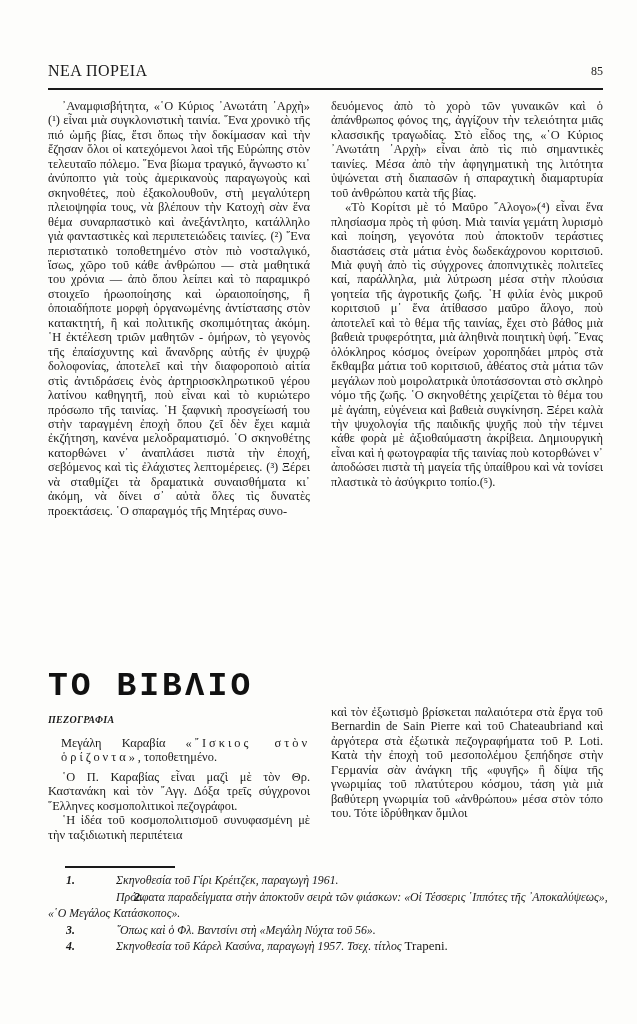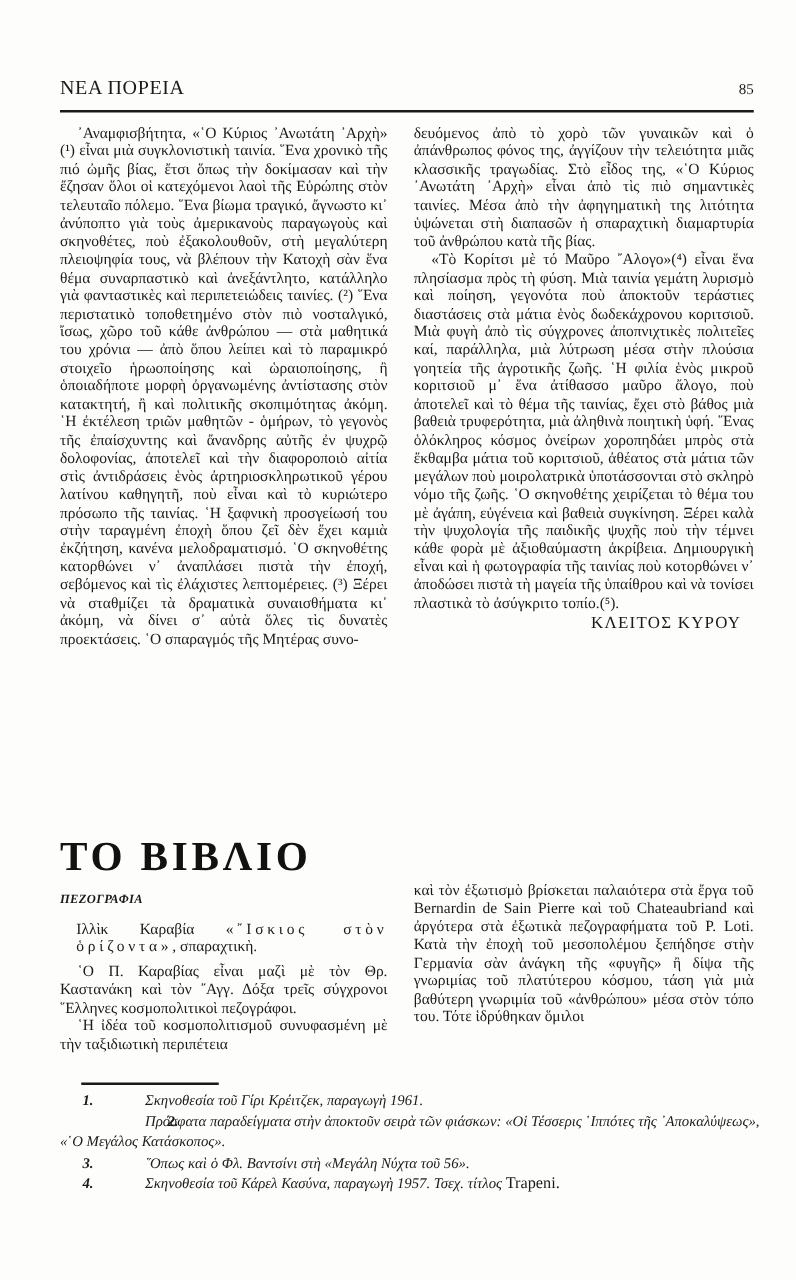--- a/index.html
+++ b/index.html
@@ -12,21 +12,21 @@
   .header-rule { position: absolute; left: 48px; top: 88px; width: 555px; height: 2px; background: #1a1a1a; }
 
   .col { position: absolute; font-family: "Liberation Serif", serif; font-size: 12.4px;
          line-height: 14.45px; text-align: justify; hyphens: manual; }
   .col p { margin: 0; text-indent: 14px; }
   .col-left-top { left: 48px; top: 99px; width: 262px; }
   .col-right-top { left: 331px; top: 99px; width: 272px; }
   .signature { text-align: right; margin-top: 2px !important; text-indent: 0 !important;
                font-size: 13.5px; letter-spacing: 1px; padding-right: 10px; }
 
-  .section-title { position: absolute; left: 48px; top: 668px; font-family: Liberation Serif, serif;
+  .section-title { position: absolute; left: 48px; top: 668px; font-family: Liberation Mono, monospace;
                    font-weight: bold; font-size: 33px; letter-spacing: 3px; color: #111; }
   .subsection { position: absolute; left: 48px; top: 714px; font-family: "Liberation Serif", serif;
                 font-style: italic; font-weight: bold; font-size: 10px; letter-spacing: 0.3px; }
   .col-left-bottom { left: 48px; top: 736px; width: 262px; }
   .col-left-bottom p.book { text-indent: 0; padding-left: 13px; margin-bottom: 5px; }
   .col-left-bottom p.book .spaced { letter-spacing: 3px; }
   .col-right-bottom { left: 331px; top: 705px; width: 272px; }
 
   .footnote-rule { position: absolute; left: 65px; top: 866px; width: 110px; height: 1.5px; background: #1a1a1a; }
   .footnotes { position: absolute; left: 48px; top: 872px; width: 560px;
@@ -45,30 +45,29 @@
 </div>
 <div class="header-rule"></div>
 
 <div class="col col-left-top">
   <p>᾿Αναμφισβήτητα, «῾Ο Κύριος ᾿Ανωτάτη ᾿Αρχὴ» (¹) εἶναι μιὰ συγκλονιστικὴ ταινία. ῞Ενα χρονικὸ τῆς πιό ὠμῆς βίας, ἔτσι ὅπως τὴν δοκίμασαν καὶ τὴν ἔζησαν ὅλοι οἱ κατεχόμενοι λαοὶ τῆς Εὐρώπης στὸν τελευταῖο πόλεμο. ῞Ενα βίωμα τραγικό, ἄγνωστο κι᾿ ἀνύποπτο γιὰ τοὺς ἀμερικανοὺς παραγωγοὺς καὶ σκηνοθέτες, ποὺ ἐξακολουθοῦν, στὴ μεγαλύτερη πλειοψηφία τους, νὰ βλέπουν τὴν Κατοχὴ σὰν ἕνα θέμα συναρπαστικὸ καὶ ἀνεξάντλητο, κατάλληλο γιὰ φανταστικὲς καὶ περιπετειώδεις ταινίες. (²) ῞Ενα περιστατικὸ τοποθετημένο στὸν πιὸ νοσταλγικό, ἴσως, χῶρο τοῦ κάθε ἀνθρώπου — στὰ μαθητικά του χρόνια — ἀπὸ ὅπου λείπει καὶ τὸ παραμικρό στοιχεῖο ἡρωοποίησης καὶ ὡραιοποίησης, ἢ ὁποιαδήποτε μορφὴ ὀργανωμένης ἀντίστασης στὸν κατακτητή, ἢ καὶ πολιτικῆς σκοπιμότητας ἀκόμη. ῾Η ἐκτέλεση τριῶν μαθητῶν - ὁμήρων, τὸ γεγονὸς τῆς ἐπαίσχυντης καὶ ἄνανδρης αὐτῆς ἐν ψυχρῷ δολοφονίας, ἀποτελεῖ καὶ τὴν διαφοροποιὸ αἰτία στὶς ἀντιδράσεις ἑνὸς ἀρτηριοσκληρωτικοῦ γέρου λατίνου καθηγητῆ, ποὺ εἶναι καὶ τὸ κυριώτερο πρόσωπο τῆς ταινίας. ῾Η ξαφνικὴ προσγείωσή του στὴν ταραγμένη ἐποχὴ ὅπου ζεῖ δὲν ἔχει καμιὰ ἐκζήτηση, κανένα μελοδραματισμό. ῾Ο σκηνοθέτης κατορθώνει ν᾿ ἀναπλάσει πιστὰ τὴν ἐποχή, σεβόμενος καὶ τὶς ἐλάχιστες λεπτομέρειες. (³) Ξέρει νὰ σταθμίζει τὰ δραματικὰ συναισθήματα κι᾿ ἀκόμη, νὰ δίνει σ᾿ αὐτὰ ὅλες τὶς δυνατὲς προεκτάσεις. ῾Ο σπαραγμός τῆς Μητέρας συνο-</p>
 </div>
 
 <div class="col col-right-top">
   <p style="text-indent:0">δευόμενος ἀπὸ τὸ χορὸ τῶν γυναικῶν καὶ ὁ ἀπάνθρωπος φόνος της, ἀγγίζουν τὴν τελειότητα μιᾶς κλασσικῆς τραγωδίας. Στὸ εἶδος της, «῾Ο Κύριος ᾿Ανωτάτη ᾿Αρχὴ» εἶναι ἀπὸ τὶς πιὸ σημαντικὲς ταινίες. Μέσα ἀπὸ τὴν ἀφηγηματικὴ της λιτότητα ὑψώνεται στὴ διαπασῶν ἡ σπαραχτικὴ διαμαρτυρία τοῦ ἀνθρώπου κατὰ τῆς βίας.</p>
   <p>«Τὸ Κορίτσι μὲ τό Μαῦρο ῎Αλογο»(⁴) εἶναι ἕνα πλησίασμα πρὸς τὴ φύση. Μιὰ ταινία γεμάτη λυρισμὸ καὶ ποίηση, γεγονότα ποὺ ἀποκτοῦν τεράστιες διαστάσεις στὰ μάτια ἑνὸς δωδεκάχρονου κοριτσιοῦ. Μιὰ φυγὴ ἀπὸ τὶς σύγχρονες ἀποπνιχτικὲς πολιτεῖες καί, παράλληλα, μιὰ λύτρωση μέσα στὴν πλούσια γοητεία τῆς ἀγροτικῆς ζωῆς. ῾Η φιλία ἑνὸς μικροῦ κοριτσιοῦ μ᾿ ἕνα ἀτίθασσο μαῦρο ἄλογο, ποὺ ἀποτελεῖ καὶ τὸ θέμα τῆς ταινίας, ἔχει στὸ βάθος μιὰ βαθειὰ τρυφερότητα, μιὰ ἀληθινὰ ποιητικὴ ὑφή. ῞Ενας ὁλόκληρος κόσμος ὀνείρων χοροπηδάει μπρὸς στὰ ἔκθαμβα μάτια τοῦ κοριτσιοῦ, ἀθέατος στὰ μάτια τῶν μεγάλων ποὺ μοιρολατρικὰ ὑποτάσσονται στὸ σκληρὸ νόμο τῆς ζωῆς. ῾Ο σκηνοθέτης χειρίζεται τὸ θέμα του μὲ ἀγάπη, εὐγένεια καὶ βαθειὰ συγκίνηση. Ξέρει καλὰ τὴν ψυχολογία τῆς παιδικῆς ψυχῆς ποὺ τὴν τέμνει κάθε φορὰ μὲ ἀξιοθαύμαστη ἀκρίβεια. Δημιουργικὴ εἶναι καὶ ἡ φωτογραφία τῆς ταινίας ποὺ κοτορθώνει ν᾿ ἀποδώσει πιστὰ τὴ μαγεία τῆς ὑπαίθρου καὶ νὰ τονίσει πλαστικὰ τὸ ἀσύγκριτο τοπίο.(⁵).</p>
-  <p class="signature">ΚΛΕΙΤΟΣ ΚΥΡΟΥ</p>
 </div>
 
 <div class="section-title">ΤΟ ΒΙΒΛΙΟ</div>
 <div class="subsection">ΠΕΖΟΓΡΑΦΙΑ</div>
 
 <div class="col col-left-bottom">
   <p class="book">
-    <span>Ιλλὶκ Καραβία</span>
-    <span class="spaced">«῎Ισκιος στὸν ὁρίζοντα»</span><span>, σπαραχτικὴ.</span>
+    <span>Μεγάλη Καραβία</span>
+    <span class="spaced">«῎Ισκιος στὸν ὁρίζοντα»</span><span>, τοποθετημένο.</span>
   </p>
   <p>῾Ο Π. Καραβίας εἶναι μαζὶ μὲ τὸν Θρ. Καστανάκη καὶ τὸν ῎Αγγ. Δόξα τρεῖς σύγχρονοι ῞Ελληνες κοσμοπολιτικοὶ πεζογράφοι.</p>
   <p>῾Η ἰδέα τοῦ κοσμοπολιτισμοῦ συνυφασμένη μὲ τὴν ταξιδιωτικὴ περιπέτεια</p>
 </div>
 
 <div class="col col-right-bottom">
   <p style="text-indent:0">καὶ τὸν ἐξωτισμὸ βρίσκεται παλαιότερα στὰ ἔργα τοῦ Bernardin de Sain Pierre καὶ τοῦ Chateaubriand καὶ ἀργότερα στὰ ἐξωτικὰ πεζογραφήματα τοῦ P. Loti. Κατὰ τὴν ἐποχὴ τοῦ μεσοπολέμου ξεπήδησε στὴν Γερμανία σὰν ἀνάγκη τῆς «φυγῆς» ἢ δίψα τῆς γνωριμίας τοῦ πλατύτερου κόσμου, τάση γιὰ μιὰ βαθύτερη γνωριμία τοῦ «ἀνθρώπου» μέσα στὸν τόπο του. Τότε ἱδρύθηκαν ὅμιλοι</p>
 </div>
 
 <div class="footnote-rule"></div>

